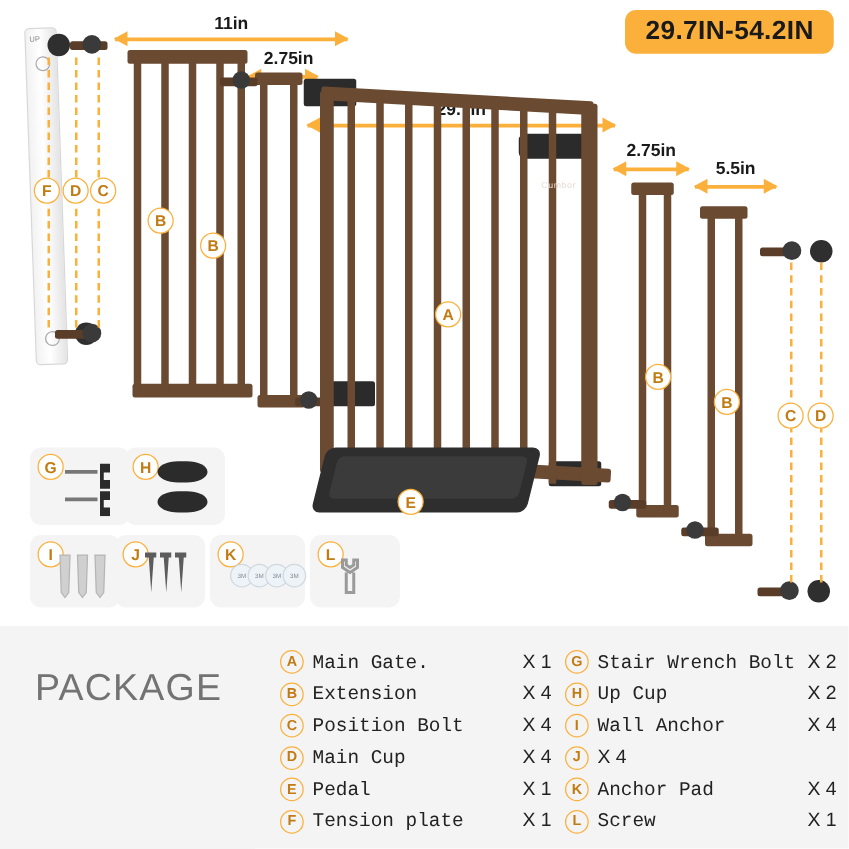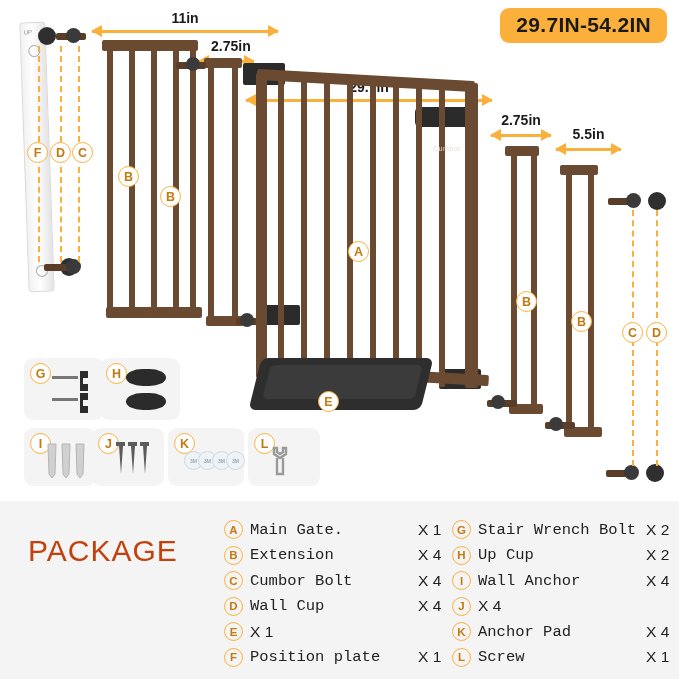--- a/index.html
+++ b/index.html
@@ -95,21 +95,21 @@
   }
   .pbox .lt{position:absolute;left:6px;top:5px;}
 
   
   .contents{
     position:absolute;left:0;right:0;bottom:0;height:178px;
     background:#f4f4f4;
   }
   .pc-title{
     position:absolute;left:28px;top:30px;
-    font-size:30px;letter-spacing:1px;color:#c2410c;line-height:40px;
+    font-size:30px;letter-spacing:1px;color:#737373;line-height:40px;
   }
   .col{position:absolute;top:16px;font-size:15.5px;color:#222;}
   .col .row{display:flex;align-items:center;height:25.5px;}
   .col .row .mark{width:26px;}
   .col .row .nm{width:168px;font-family:Liberation Mono, monospace;}
   .col .row .qty{width:42px;}
   .rowcl{
     width:19px;height:19px;border-radius:50%;
     border:1.5px solid #FBB03B;color:#c27b12;
     font-size:11.5px;font-weight:bold;
@@ -347,41 +347,42 @@
         <div class="mark">
             <div class="rowcl">B</div>
           </div>
         <div class="nm">Extension</div>
         <div class="qty">X 4</div>
       </div>
       <div class="row">
         <div class="mark">
             <div class="rowcl">C</div>
           </div>
-        <div class="nm">Cumbor Bolt</div>
+        <div class="nm">Position Bolt</div>
         <div class="qty">X 4</div>
       </div>
       <div class="row">
         <div class="mark">
             <div class="rowcl">D</div>
           </div>
-        <div class="nm">Wall Cup</div>
+        <div class="nm">Main Cup</div>
         <div class="qty">X 4</div>
       </div>
       <div class="row">
         <div class="mark">
             <div class="rowcl">E</div>
           </div>
+        <div class="nm">Pedal</div>
         <div class="qty">X 1</div>
       </div>
       <div class="row">
         <div class="mark">
             <div class="rowcl">F</div>
           </div>
-        <div class="nm">Position plate</div>
+        <div class="nm">Tension plate</div>
         <div class="qty">X 1</div>
       </div>
     </div>
 
     <div class="col" style="left:452px;">
       <div class="row">
         <div class="mark">
             <div class="rowcl">G</div>
           </div>
         <div class="nm">Stair Wrench Bolt</div>

